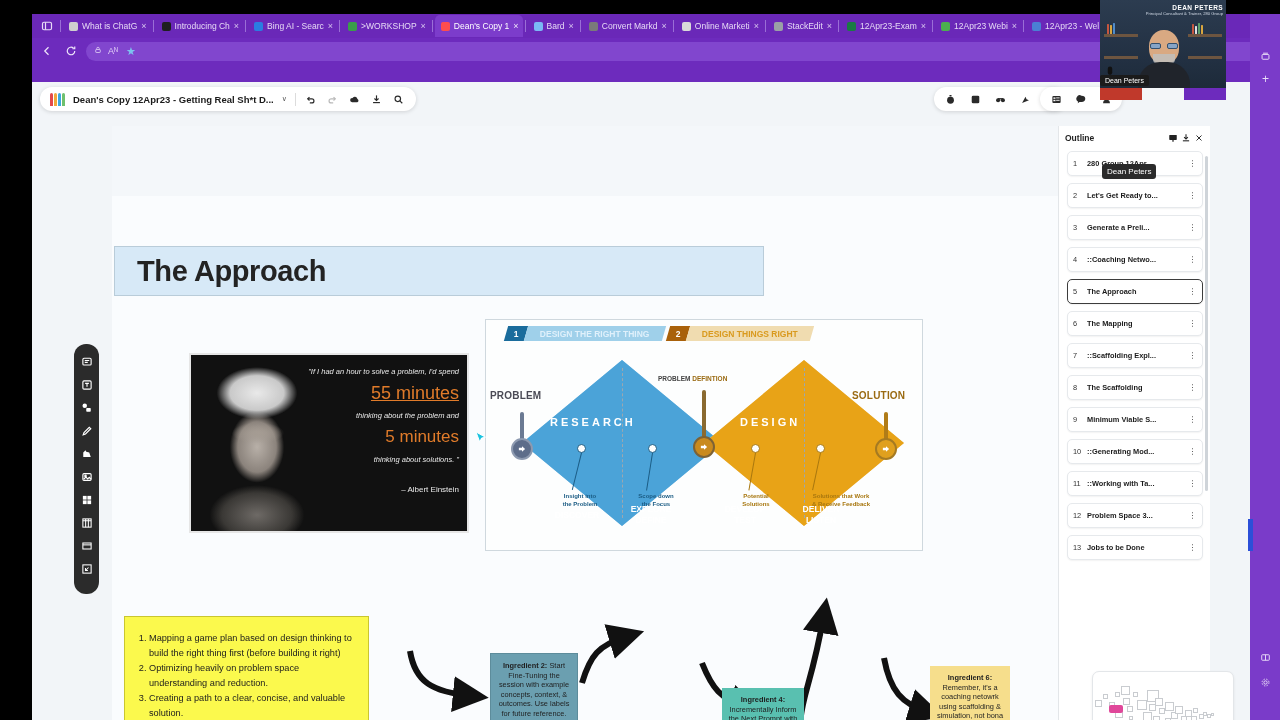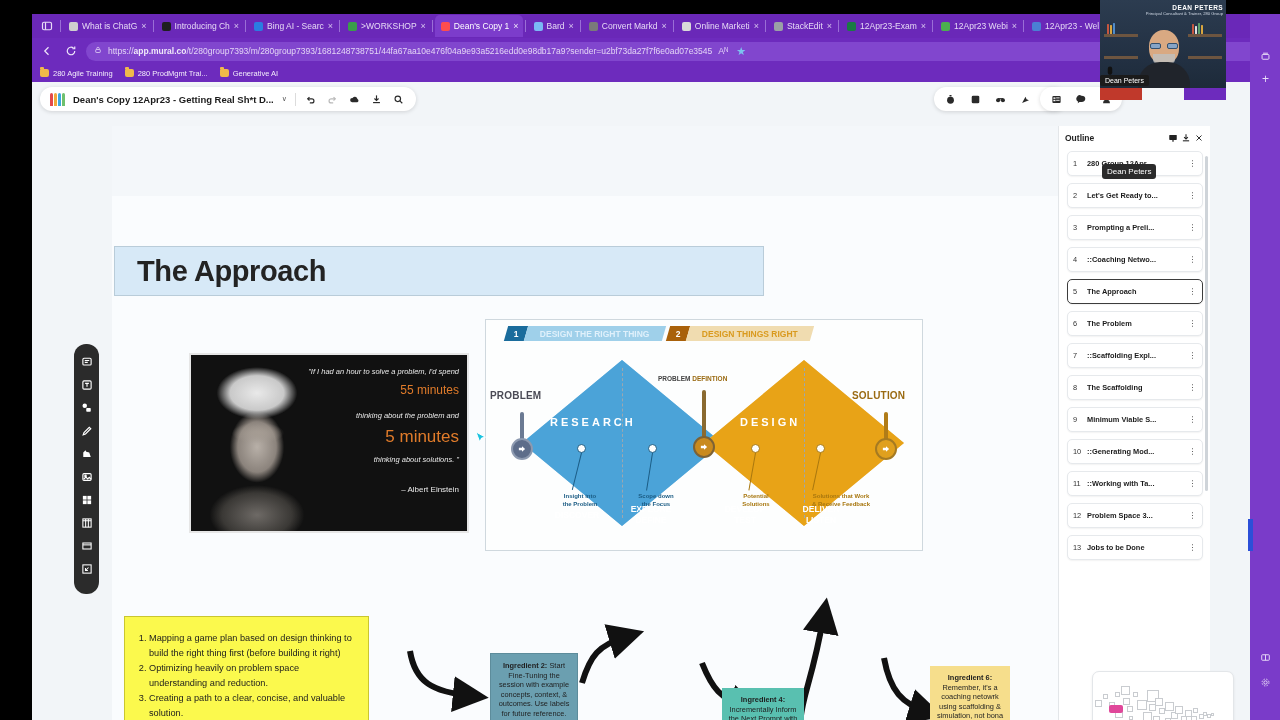--- a/index.html
+++ b/index.html
@@ -156,21 +156,21 @@
       radial-gradient(ellipse 32px 42px at 62px 82px, #b8b0a8 0%, #8b837c 60%, rgba(30,30,30,0) 85%),
       radial-gradient(ellipse 54px 34px at 62px 150px, #6e6a66 0%, #3a3835 65%, rgba(20,20,20,0) 88%);
     filter: blur(.4px);
   }
   .ein-face:after {
     content:""; position:absolute; left:28px; top:54px; width:70px; height:28px;
     background: radial-gradient(ellipse 35px 14px at 35px 14px, #a59c93 0%, rgba(60,56,52,0) 75%);
   }
   .ein-txt { position: absolute; right: 8px; text-align: right; color: #e9e9e9; }
   .ein-q1 { top: 12px; font-size: 7.5px; font-style: italic; }
-  .ein-b1 { top: 28px; font-size: 12px; color: #e07b2a; }
+  .ein-b1 { top: 28px; font-size: 18px; color: #e07b2a; text-decoration: underline; }
   .ein-q2 { top: 56px; font-size: 7.5px; font-style: italic; }
   .ein-b2 { top: 72px; font-size: 17px; color: #e07b2a; }
   .ein-q3 { top: 100px; font-size: 7.5px; font-style: italic; }
   .ein-sig { top: 130px; font-size: 8px; }
 
   
   .dd {
     position: absolute; left: 373px; top: 123px; width: 438px; height: 232px;
     background: #fdfefe; border: 1px solid #cfd8de;
   }
@@ -431,44 +431,27 @@
             <path d="M13 2v3h-3"></path>
           </svg>
       </div>
       <div class="omnibox">
         <span class="lock">
           <svg viewBox="0 0 16 16" width="8" height="8" fill="none" stroke="currentColor" stroke-width="1.5">
               <rect x="3.5" y="7" width="9" height="6" rx="1"></rect>
               <path d="M5.5 7V5a2.5 2.5 0 0 1 5 0v2"></path>
             </svg>
         </span>
-        <span class="url">
-          <span>https://</span><b>app.mural.co</b><span>/t/280group7393/m/280group7393/1681248738751/44fa67aa10e476f04a9e93a5216edd0e98db17a9?sender=u2bf73da27f7f6e0ad07e3545</span>
-        </span>
         <span class="omni-right">
           <span class="ic">Aᴺ</span>
           <span class="star">★</span>
         </span>
       </div>
     </div>
 
-    <div class="bmrow">
-      <div class="bm">
-        <span class="folder"></span>
-        <span>280 Agile Training</span>
-      </div>
-      <div class="bm">
-        <span class="folder"></span>
-        <span>280 ProdMgmt Trai...</span>
-      </div>
-      <div class="bm">
-        <span class="folder"></span>
-        <span>Generative AI</span>
-      </div>
-    </div>
 
     <div class="app">
 
       <div class="apptop">
         <div class="mural-pill">
           <span class="mlogo">
             <i style="height:13px;background:#e34a4a"></i>
             <i style="height:13px;background:#f0a93a"></i>
             <i style="height:13px;background:#3aa8e0"></i>
             <i style="height:13px;background:#6ec06e"></i>
@@ -800,36 +783,36 @@
               <span class="ol-t">280 Group 12Apr...</span>
               <span class="ol-dots">⋮</span>
             </div>
             <div class="ol-item">
               <span class="ol-n">2</span>
               <span class="ol-t">Let's Get Ready to...</span>
               <span class="ol-dots">⋮</span>
             </div>
             <div class="ol-item">
               <span class="ol-n">3</span>
-              <span class="ol-t">Prompting a Preli...</span>
+              <span class="ol-t">Generate a Preli...</span>
               <span class="ol-dots">⋮</span>
             </div>
             <div class="ol-item">
               <span class="ol-n">4</span>
               <span class="ol-t">::Coaching Netwo...</span>
               <span class="ol-dots">⋮</span>
             </div>
             <div class="ol-item sel">
               <span class="ol-n">5</span>
               <span class="ol-t">The Approach</span>
               <span class="ol-dots">⋮</span>
             </div>
             <div class="ol-item">
               <span class="ol-n">6</span>
-              <span class="ol-t">The Problem</span>
+              <span class="ol-t">The Mapping</span>
               <span class="ol-dots">⋮</span>
             </div>
             <div class="ol-item">
               <span class="ol-n">7</span>
               <span class="ol-t">::Scaffolding Expl...</span>
               <span class="ol-dots">⋮</span>
             </div>
             <div class="ol-item">
               <span class="ol-n">8</span>
               <span class="ol-t">The Scaffolding</span>

